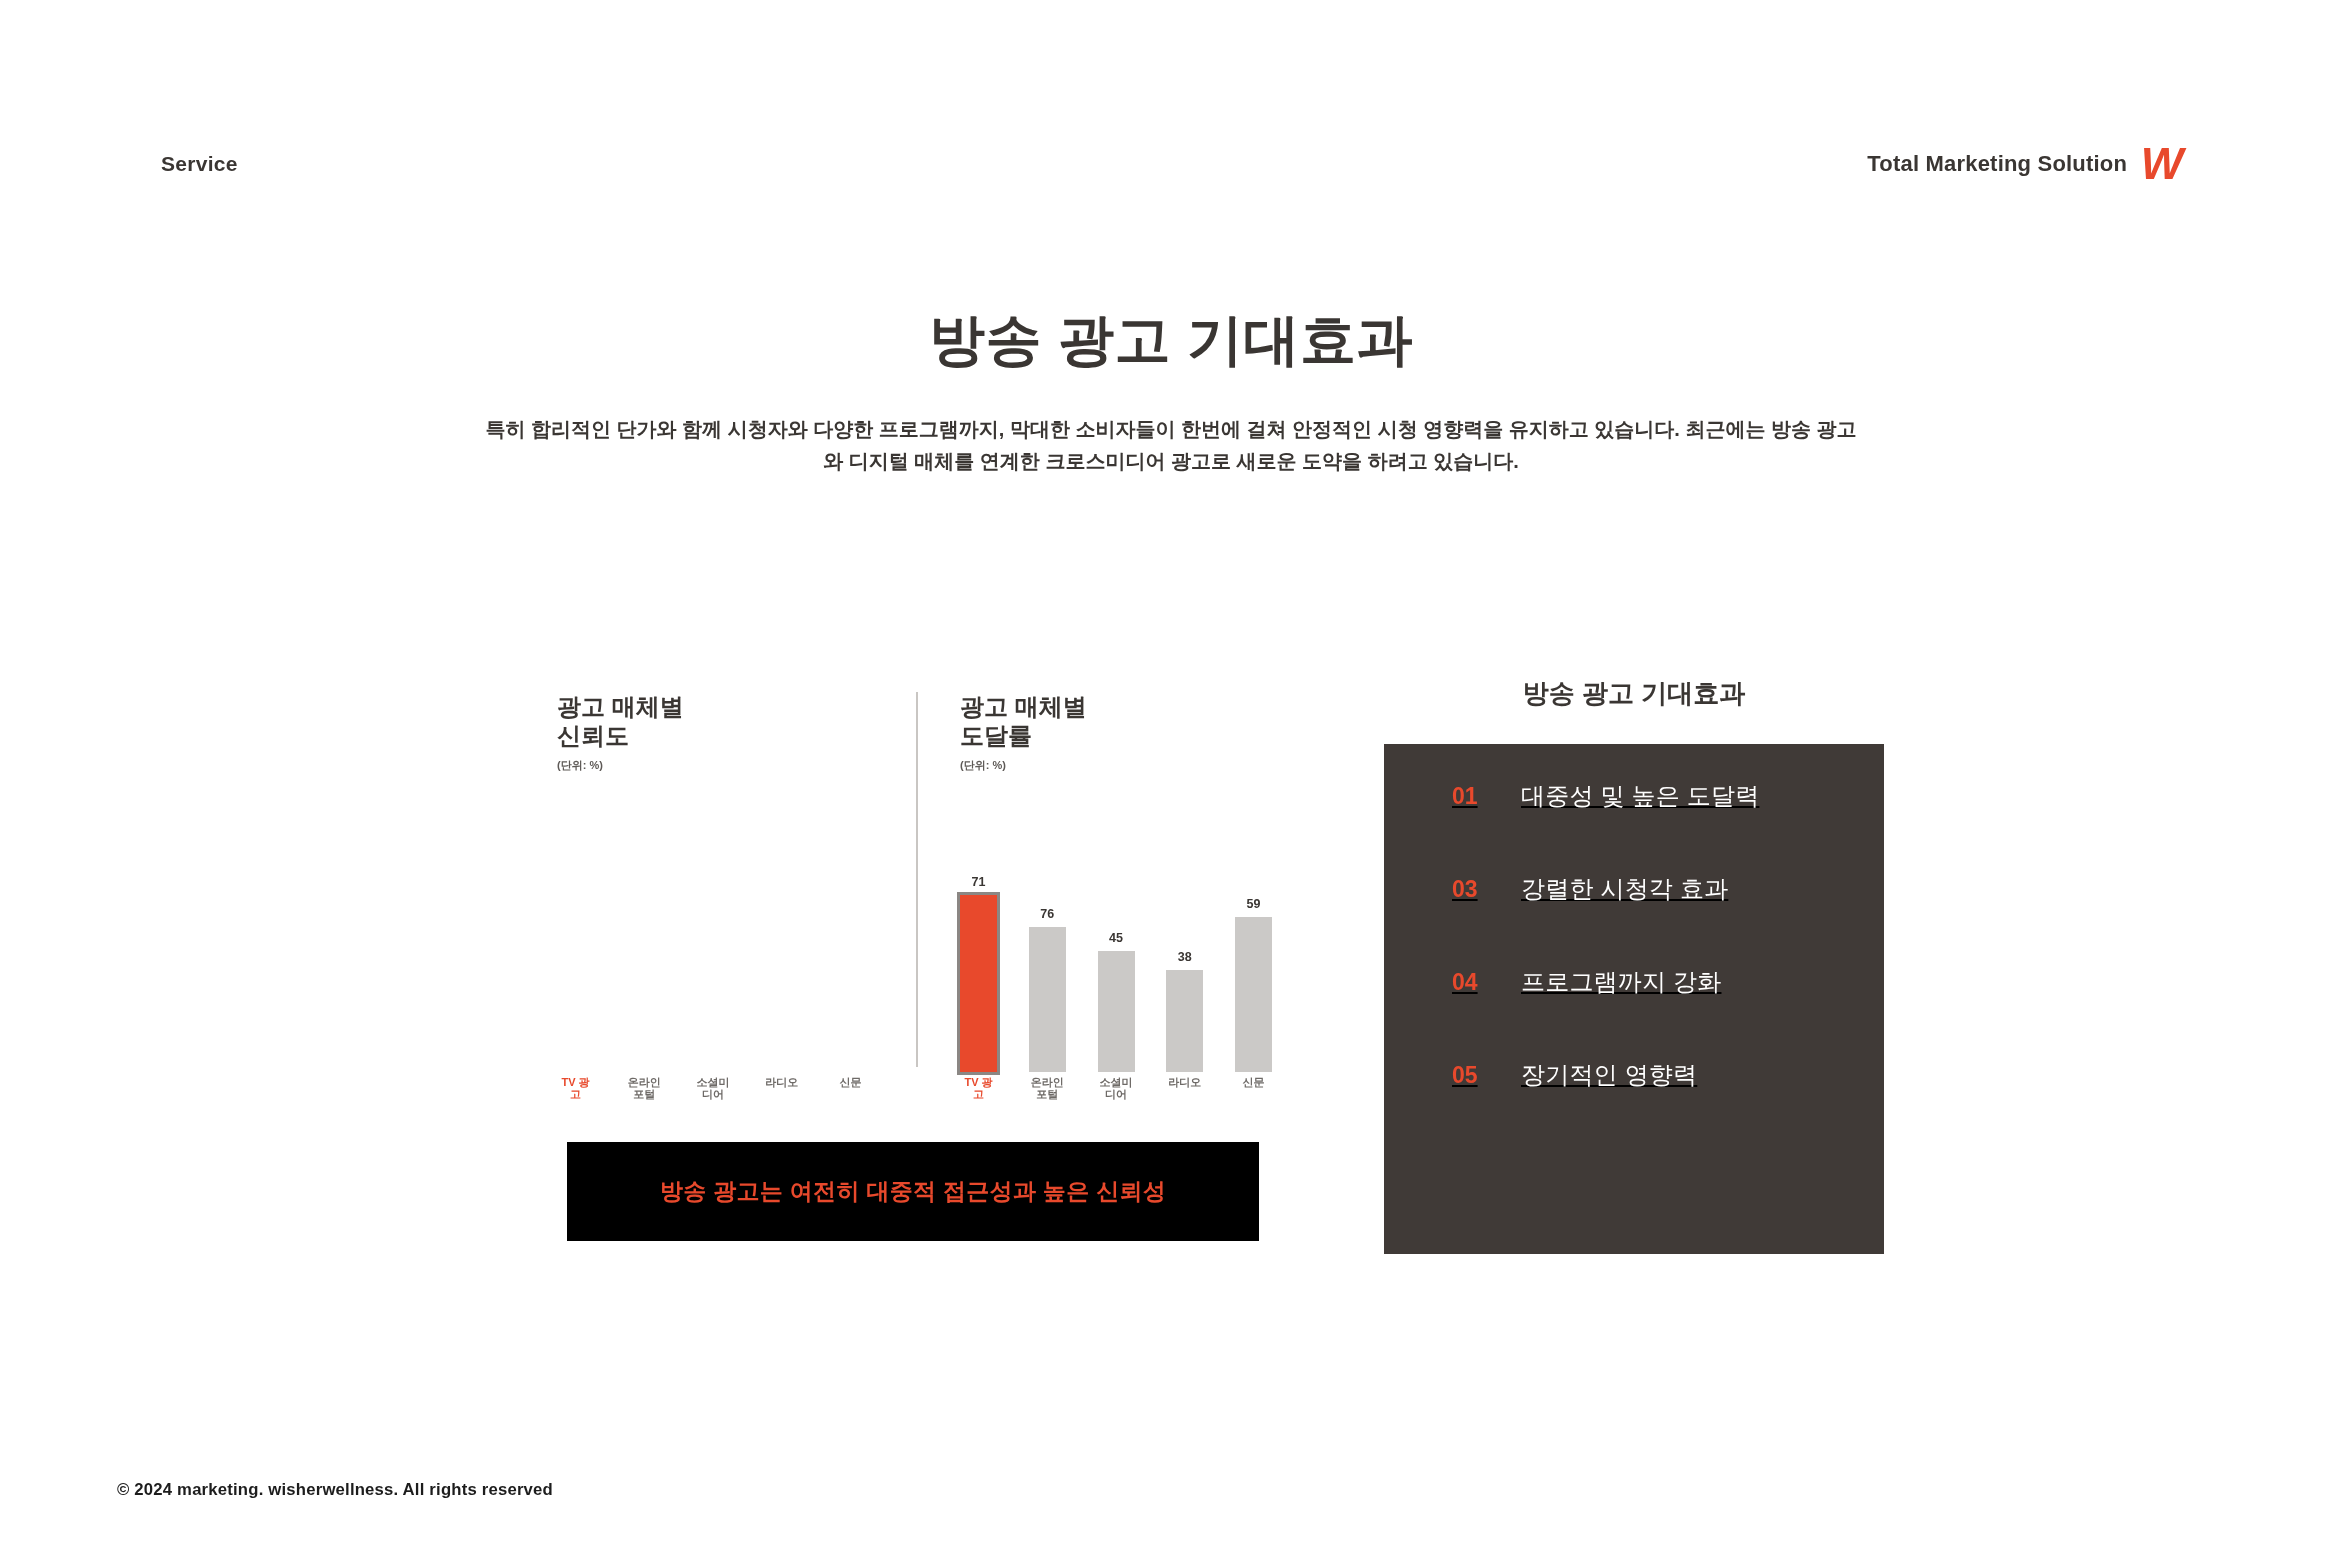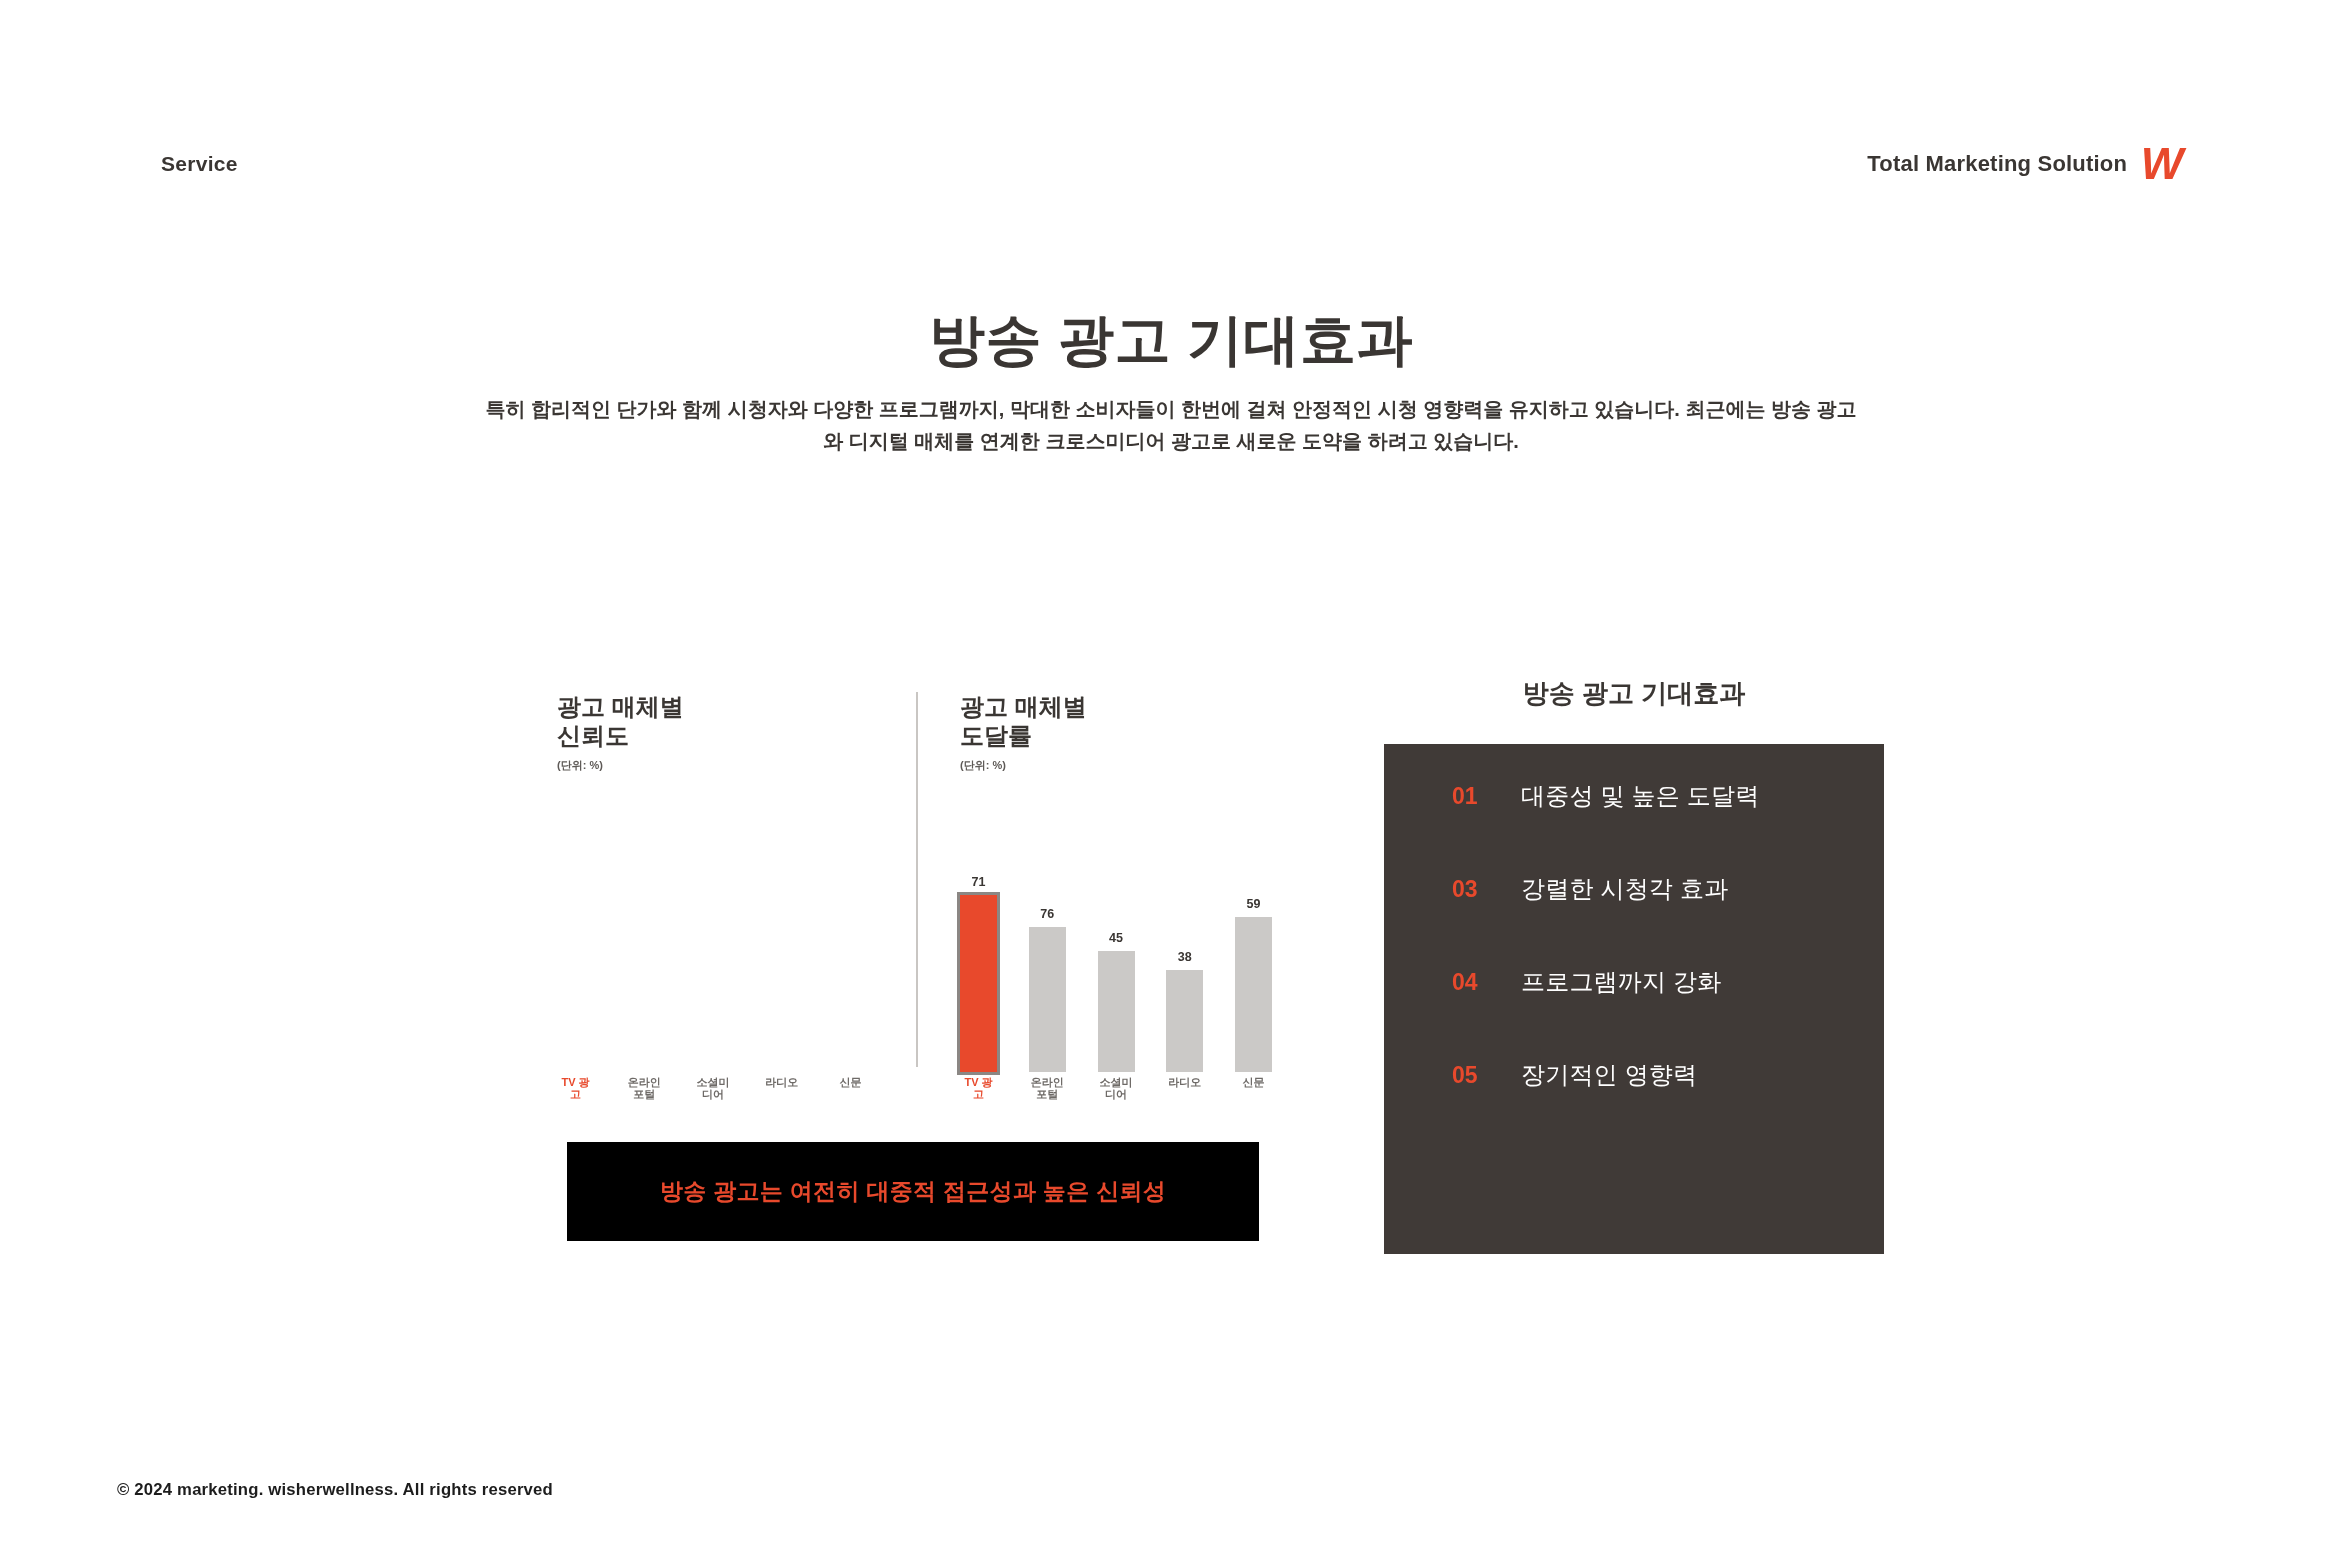--- a/index.html
+++ b/index.html
@@ -68,21 +68,21 @@
   }
   .slide-title {
     font-size: 56px;
     font-weight: bold;
     color: #3a3633;
     letter-spacing: 0.5px;
     margin: 0;
     line-height: 1.18;
   }
   .slide-lead {
-    margin: 20px auto 0 auto;
+    margin: 40px auto 0 auto;
     width: 1384px;
     font-size: 20px;
     line-height: 1.62;
     color: #3a3633;
     font-weight: bold;
     text-align: center;
   }
 
   
   .charts-wrap {
@@ -210,20 +210,21 @@
     height: 510px;
     background: #403a37;
     padding: 36px 0 0 0;
     box-sizing: border-box;
   }
   .effect-row {
     display: flex;
     align-items: baseline;
     padding: 0 0 0 68px;
     height: 93px;
+    text-decoration: underline;
   }
   .effect-num {
     color: #e8492c;
     font-size: 23px;
     font-weight: bold;
     width: 69px;
     flex: none;
   }
   .effect-text {
     color: #ffffff;

